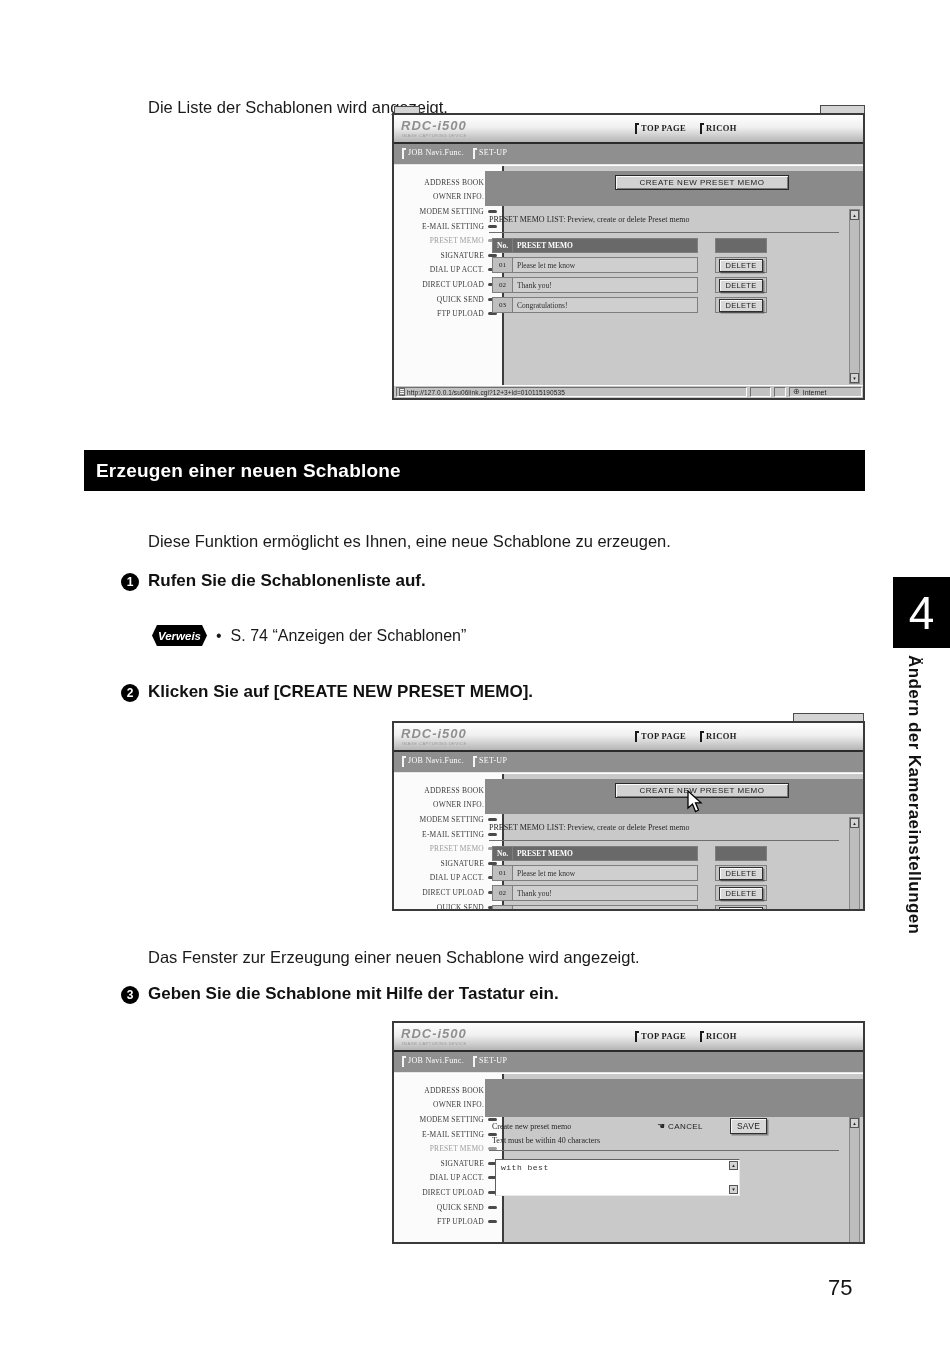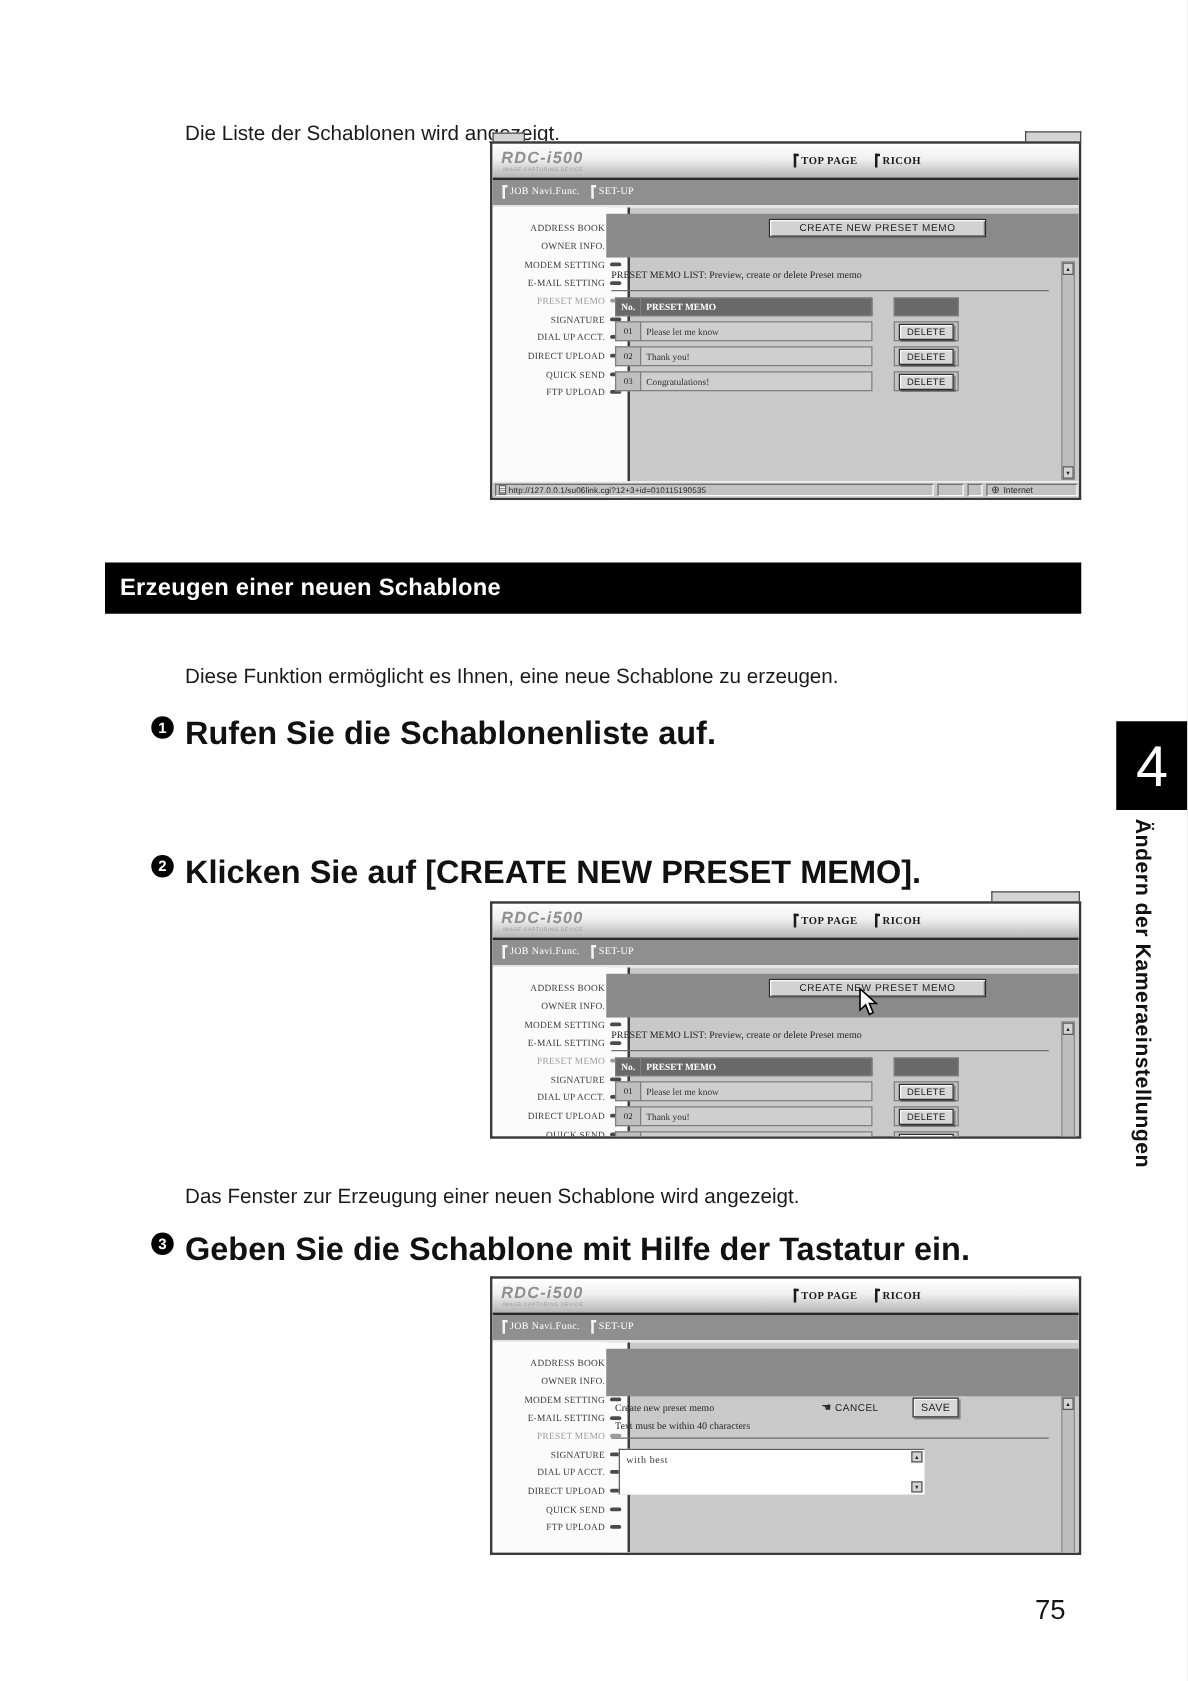--- a/index.html
+++ b/index.html
@@ -16,21 +16,21 @@
   .section-bar {
     left:84px; top:450px; width:781px; height:41px; background:#000;
     color:#fff; font-size:19px; font-weight:bold; line-height:41px; padding-left:12px;
     letter-spacing:0.2px;
   }
   .step-row { display:flex; align-items:flex-start; }
   .bullet-num {
     width:18px; height:18px; border-radius:50%; background:#000; color:#fff;
     font-size:12px; font-weight:bold; display:flex; align-items:center; justify-content:center;
   }
-  .step-text { font-size:26px; font-weight:bold; color:#111; }
+  .step-text { font-size:17px; font-weight:bold; color:#111; }
   .verweis-badge {
     width:55px; height:21px; background:#000; color:#fff;
     font-size:11.5px; font-weight:bold; font-style:italic;
     display:flex; align-items:center; justify-content:center;
     clip-path:polygon(9% 0, 91% 0, 100% 50%, 91% 100%, 9% 100%, 0 50%);
   }
   .ref-text { font-size:16px; color:#1a1a1a; }
   .chapter-box {
     left:893px; top:577px; width:57px; height:71px; background:#000; color:#fff;
     font-size:46px; display:flex; align-items:center; justify-content:center;
@@ -129,21 +129,21 @@
   .ed-hint { position:absolute; left:98px; top:113px; font-family:"Liberation Serif", serif;
     font-size:8px; color:#262626; }
   .cancel-grp { position:absolute; left:263px; top:99px; display:flex; align-items:center; gap:3px; cursor:default; }
   .hand-ic { font-size:9px; line-height:9px; color:#2a2a2a; }
   .cancel-lbl { font-size:8px; letter-spacing:0.4px; color:#1c1c1c; }
   .save-btn { position:absolute; left:336px; top:95px; width:37px; height:16px; font-size:8.5px; letter-spacing:0.3px; }
   .ed-rule { top:127px; }
   .ta { position:absolute; left:101px; top:136px; width:245px; height:37px; background:#fff;
     border-top:1px solid #5f5f5f; border-left:1px solid #5f5f5f;
     border-bottom:1px solid #e9e9e9; border-right:1px solid #e9e9e9; }
-  .ta-text { position:absolute; left:5px; top:3px; font-family:Liberation Serif, serif;
+  .ta-text { position:absolute; left:5px; top:3px; font-family:Liberation Mono, monospace;
     font-size:8px; color:#333; letter-spacing:0.5px; }
   .ta-scroll { position:absolute; right:0; top:0; bottom:0; width:11px; }
   .ta-arr { position:absolute; right:1px; width:9px; height:9px; background:#d4d4d4;
     border:1px solid #555; font-size:4.5px; color:#222; display:flex; align-items:center; justify-content:center; }
   .ta-arr.up { top:1px; } .ta-arr.dn { bottom:1px; }
 </style>
 </head>
 <body>
 
 <div id="page">
@@ -277,20 +277,25 @@
   <div class="abs section-bar">
     <span>Erzeugen einer neuen Schablone</span>
   </div>
   <div class="abs body-text" style="left:148px; top:512px;">Diese Funktion ermöglicht es Ihnen, eine neue Schablone zu erzeugen.</div>
 
   <div class="abs step-row" style="left:121px; top:571px; width:700px; gap:9px;">
     <span class="bullet-num" style="margin-top:2px;">1</span>
     <span class="step-text">Rufen Sie die Schablonenliste auf.</span>
   </div>
 
+  <div class="abs" style="left:152px; top:625px; display:flex; align-items:center; gap:9px;">
+    <span class="verweis-badge">Verweis</span>
+    <span class="ref-text">•</span>
+    <span class="ref-text">S. 74 “Anzeigen der Schablonen”</span>
+  </div>
 
   <div class="abs step-row" style="left:121px; top:682px; width:700px; gap:9px;">
     <span class="bullet-num" style="margin-top:2px;">2</span>
     <span class="step-text">Klicken Sie auf [CREATE NEW PRESET MEMO].</span>
   </div>
 
   <div class="frag" style="left:793px; top:713px; width:71px; height:9px;"></div>
   <div class="shot" style="left:392px; top:721px; height:190px;">
     <div class="titlebar">
       <span class="logo">RDC-i500</span>

